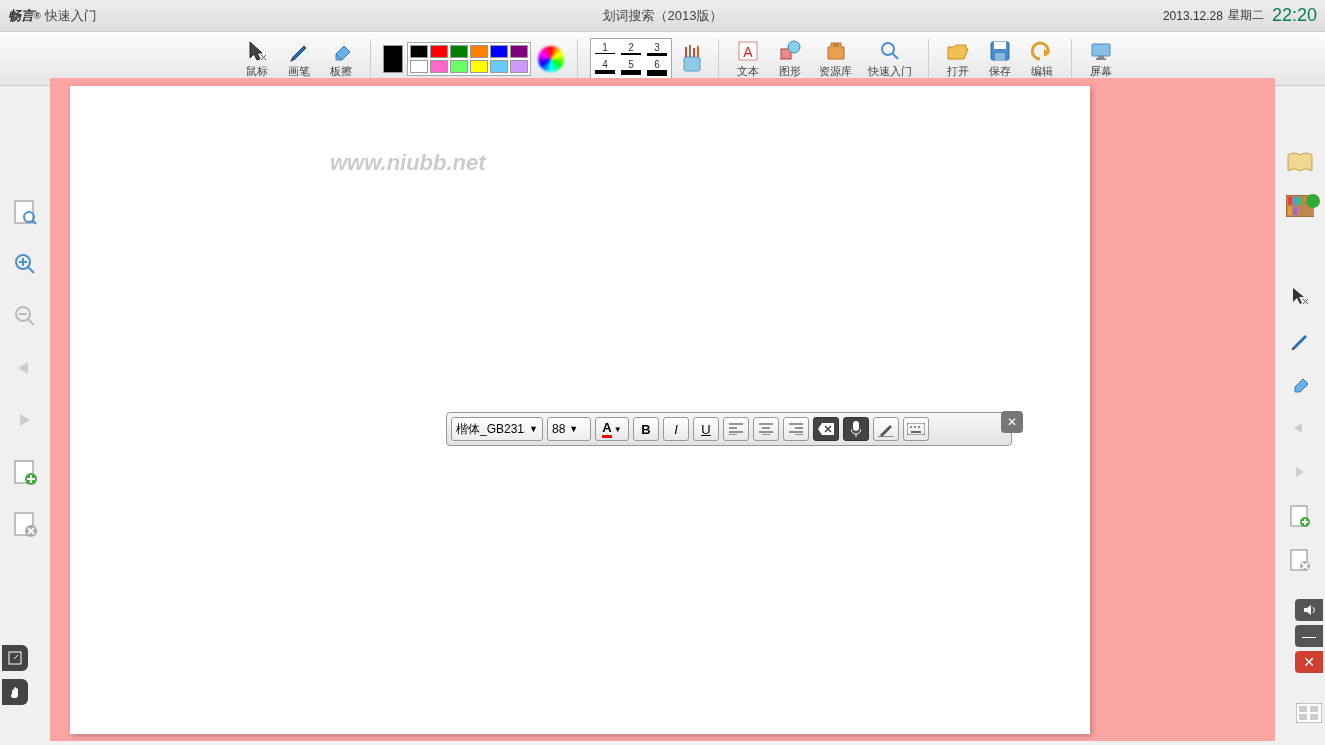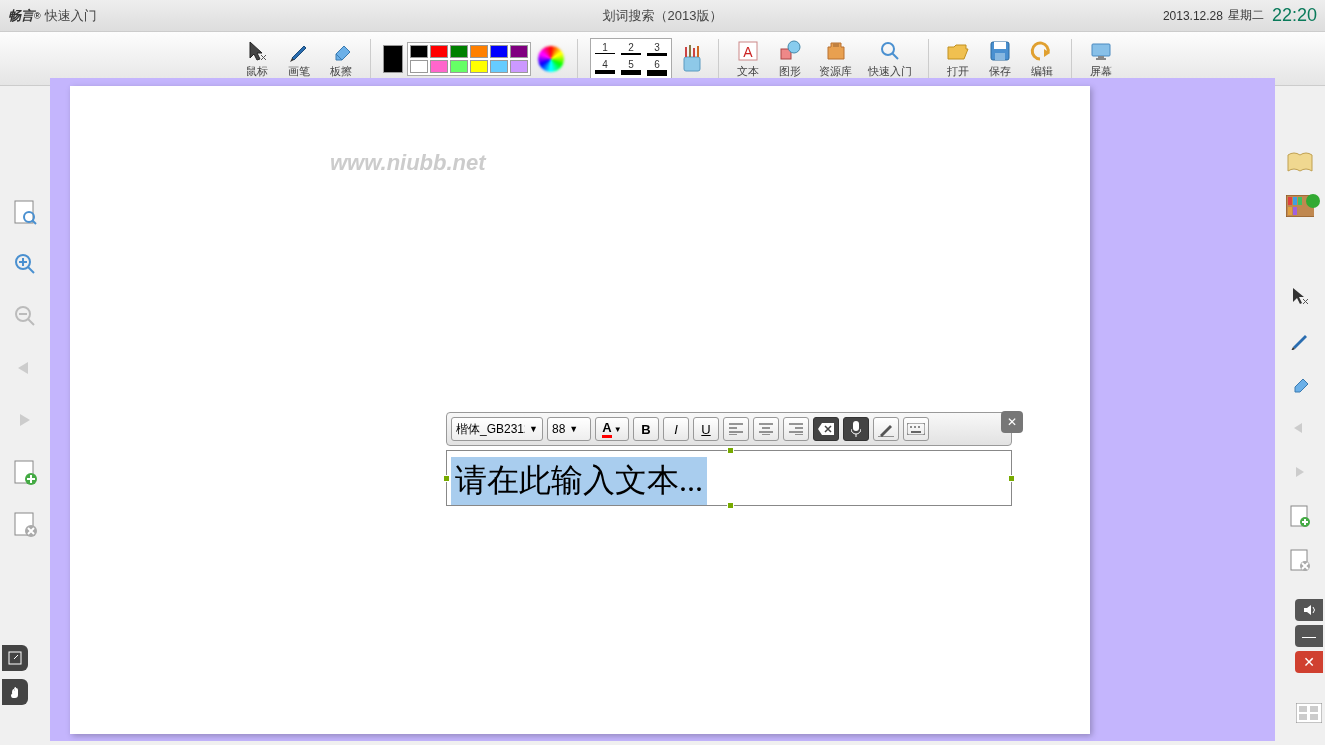--- a/index.html
+++ b/index.html
@@ -27,21 +27,21 @@
 .color-wheel { width: 28px; height: 28px; border-radius: 50%; background: conic-gradient(red,yellow,lime,cyan,blue,magenta,red); filter: blur(1px) brightness(1.1); border: 1px solid #ccc; margin-left: 6px; cursor: pointer; }
 
 
 .stroke-box { border: 1px solid #aaa; background: #fff; padding: 3px 4px; display: flex; flex-direction: column; gap: 3px; }
 .stroke-row { display: flex; gap: 6px; }
 .stroke-cell { width: 20px; display: flex; flex-direction: column; align-items: center; cursor: pointer; font-size: 10px; color: #333; }
 .stroke-line { width: 20px; background: #000; }
 .brush-cup { width: 28px; height: 32px; margin-left: 6px; position: relative; }
 
 
-.workspace { position: absolute; top: 78px; left: 50px; right: 50px; bottom: 4px; background: #c4b5fd; overflow: hidden; }
+.workspace { position: absolute; top: 78px; left: 50px; right: 50px; bottom: 4px; background: #fca5a5; overflow: hidden; }
 .page { position: absolute; left: 20px; top: 8px; width: 1020px; height: 648px; background: #fff; box-shadow: 2px 2px 6px rgba(0,0,0,.25); }
 .watermark { position: absolute; left: 260px; top: 64px; font-size: 22px; font-weight: bold; font-style: italic; color: #ccc; text-shadow: 1px 1px 0 #fff; }
 
 
 .text-editor { position: absolute; left: 376px; top: 326px; width: 566px; }
 .te-toolbar { background: linear-gradient(#f8f8f8,#e2e2e2); border: 1px solid #999; border-radius: 4px; padding: 4px; display: flex; align-items: center; gap: 4px; position: relative; }
 .te-sel { height: 24px; border: 1px solid #999; background: linear-gradient(#fff,#eee); display: flex; align-items: center; padding: 0 4px; font-size: 12px; cursor: pointer; border-radius: 3px; }
 .te-sel .dd { margin-left: 4px; font-size: 9px; }
 .te-btn { width: 26px; height: 24px; border: 1px solid #999; background: linear-gradient(#fff,#e8e8e8); border-radius: 3px; display: flex; align-items: center; justify-content: center; cursor: pointer; font-size: 13px; font-family: "Times New Roman", serif; }
 .te-btn.dark { background: #444; color: #fff; border-color: #333; }
@@ -326,27 +326,20 @@
             <svg width="18" height="12">
               <rect x="0" y="0" width="18" height="12" rx="2" fill="none" stroke="#666"></rect>
               <circle cx="4" cy="4" r="1" fill="#666"></circle>
               <circle cx="8" cy="4" r="1" fill="#666"></circle>
               <circle cx="12" cy="4" r="1" fill="#666"></circle>
               <rect x="4" y="8" width="10" height="2" fill="#666"></rect>
             </svg>
           </div>
         <div class="te-close">✕</div>
       </div>
-      <div class="te-field">
-        <span class="te-text">请在此输入文本...</span>
-        <div class="handle" style="left:-4px;top:24px"></div>
-        <div class="handle" style="right:-4px;top:24px"></div>
-        <div class="handle" style="left:280px;top:-4px"></div>
-        <div class="handle" style="left:280px;bottom:-4px"></div>
-      </div>
     </div>
   </div>
 </div>
 
 <div class="left-bar">
   <div class="side-ico">
       <svg width="24" height="26">
         <rect x="2" y="2" width="18" height="22" fill="#fff" stroke="#888"></rect>
         <circle cx="16" cy="18" r="5" fill="none" stroke="#4a90d0" stroke-width="2"></circle>
         <path d="M19 21 L23 25" stroke="#4a90d0" stroke-width="2"></path>

